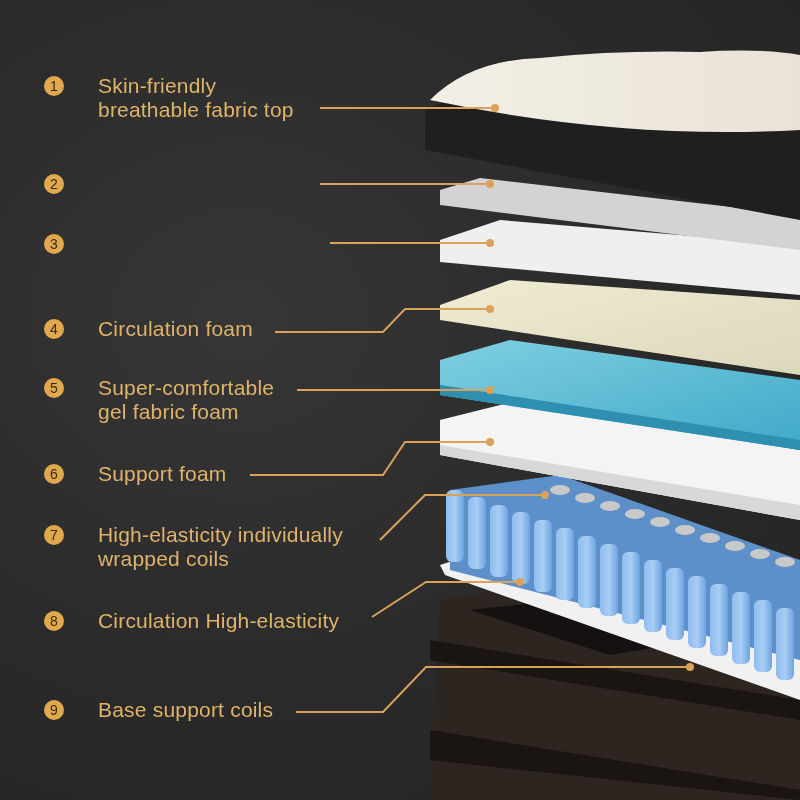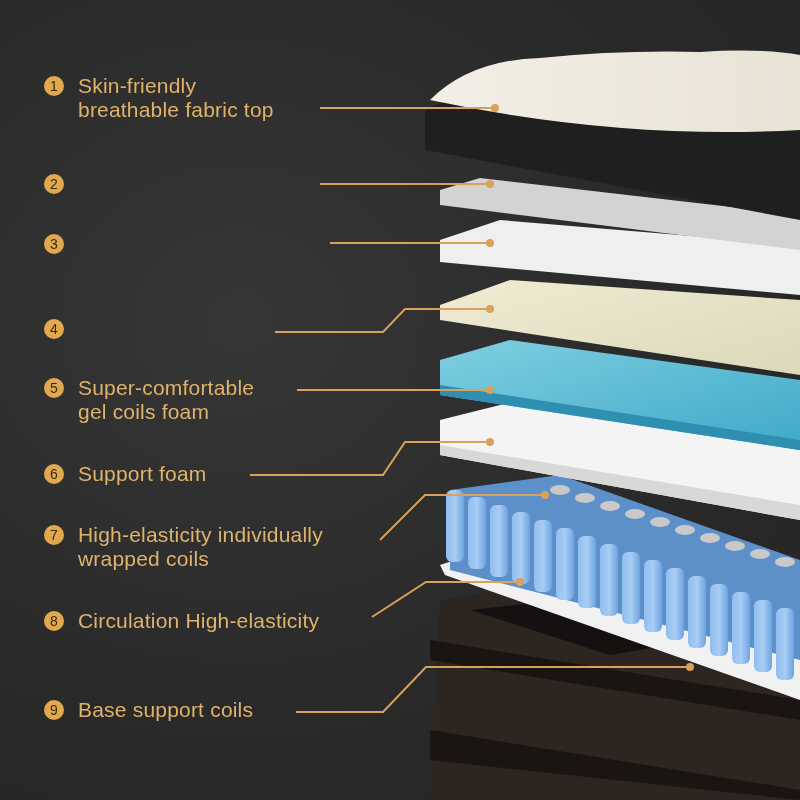--- a/index.html
+++ b/index.html
@@ -4,21 +4,21 @@
   <style>
     html, body { margin: 0; padding: 0; }
     body { width: 800px; height: 800px; overflow: hidden; background: #2b2b2b; position: relative;
       font-family: "Liberation Sans", sans-serif; }
     .stage { position: absolute; left: 0; top: 0; width: 800px; height: 800px;
       background: radial-gradient(ellipse at 30% 40%, #363636 0%, #2a2a2a 55%, #232323 100%); }
     svg.art { position: absolute; left: 0; top: 0; }
     .label { position: absolute; left: 44px; color: #e0b36a; font-size: 21px; line-height: 24px; letter-spacing: 0.2px; }
     .badge { position: absolute; left: 0; top: 2px; width: 20px; height: 20px; border-radius: 50%;
       background: #e0a94e; color: #3a2a10; font-size: 14px; line-height: 20px; text-align: center; }
-    .text { display: block; margin-left: 34px; white-space: nowrap; }
+    .text { display: block; margin-left: 54px; white-space: nowrap; }
   </style>
 </head>
 <body>
 
 <div class="stage">
 
   <svg class="art" width="800" height="800" viewBox="0 0 800 800">
     <defs>
       <linearGradient id="gTop" x1="0" y1="0" x2="1" y2="0">
         <stop offset="0" stop-color="#f3efe6"></stop>
@@ -141,25 +141,26 @@
     <span class="text">breathable fabric top</span>
   </div>
   <div class="label" style="top:172px">
     <span class="badge">2</span>
   </div>
   <div class="label" style="top:232px">
     <span class="badge">3</span>
   </div>
   <div class="label" style="top:317px">
     <span class="badge">4</span>
+    <span class="text">Circulation foam</span>
   </div>
   <div class="label" style="top:376px">
     <span class="badge">5</span>
     <span class="text">Super-comfortable</span>
-    <span class="text">gel coils foam</span>
+    <span class="text">gel fabric foam</span>
   </div>
   <div class="label" style="top:462px">
     <span class="badge">6</span>
     <span class="text">Support foam</span>
   </div>
   <div class="label" style="top:523px">
     <span class="badge">7</span>
     <span class="text">High-elasticity individually</span>
     <span class="text">wrapped coils</span>
   </div>

